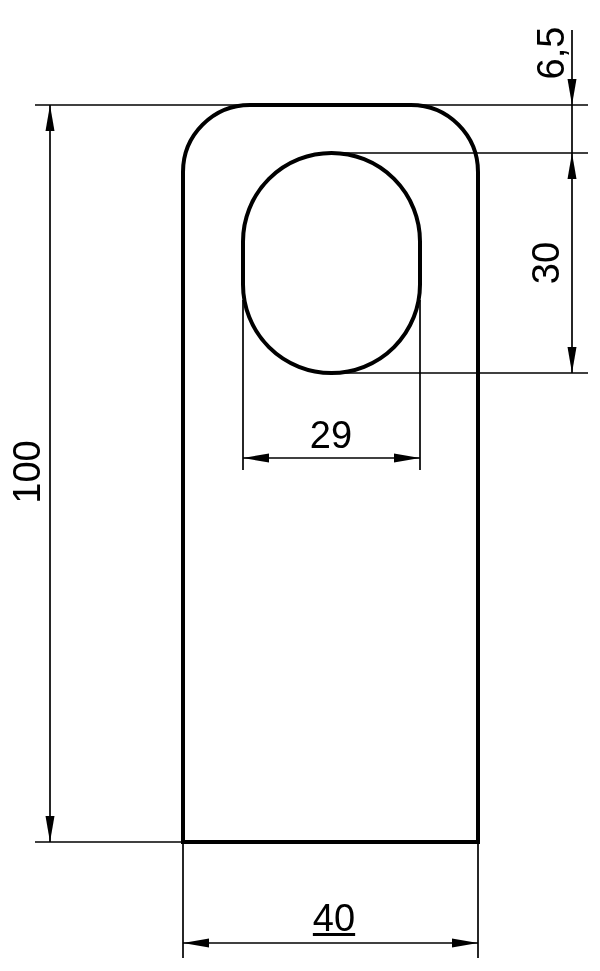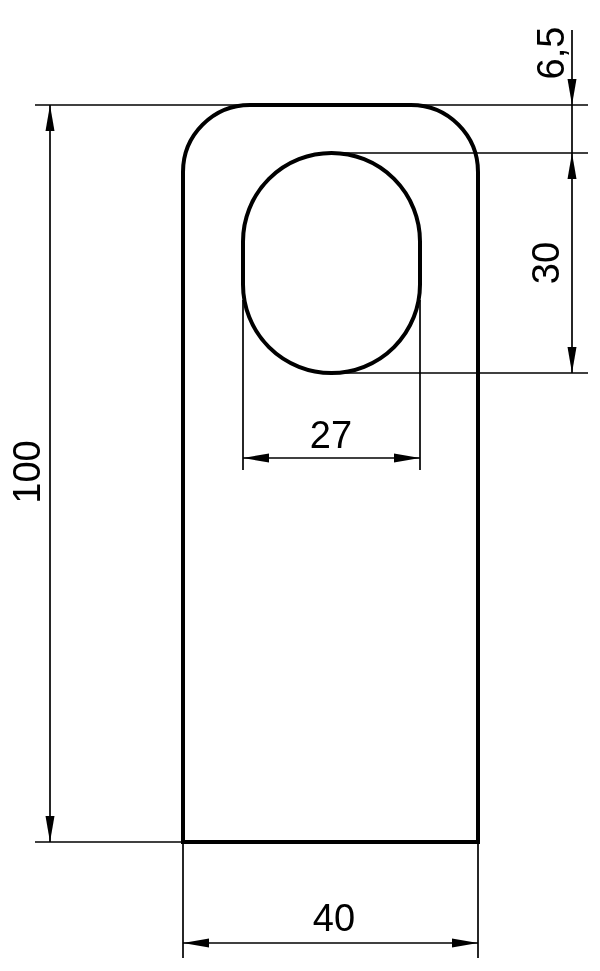--- a/index.html
+++ b/index.html
@@ -83,17 +83,17 @@
     <polygon class="arrow" points="183,943 209,938.5 209,947.5"></polygon>
     <polygon class="arrow" points="478,943 452,938.5 452,947.5"></polygon>
   </svg>
 
   <span class="dim-label vertical" style="left:27px; top:472px;">100</span>
 
   <span class="dim-label vertical" style="left:551px; top:53px;">6,5</span>
 
   <span class="dim-label vertical" style="left:546px; top:263px;">30</span>
 
-  <span class="dim-label" style="left:331px; top:435px;">27</span>
+  <span class="dim-label" style="left:331px; top:435px;">29</span>
 
-  <span class="dim-label" style="left:334px; top:918px;">40</span>
+  <span class="dim-label" style="left:334px; top:918px;text-decoration:underline;">40</span>
 
 </div>
 
 </body></html>

